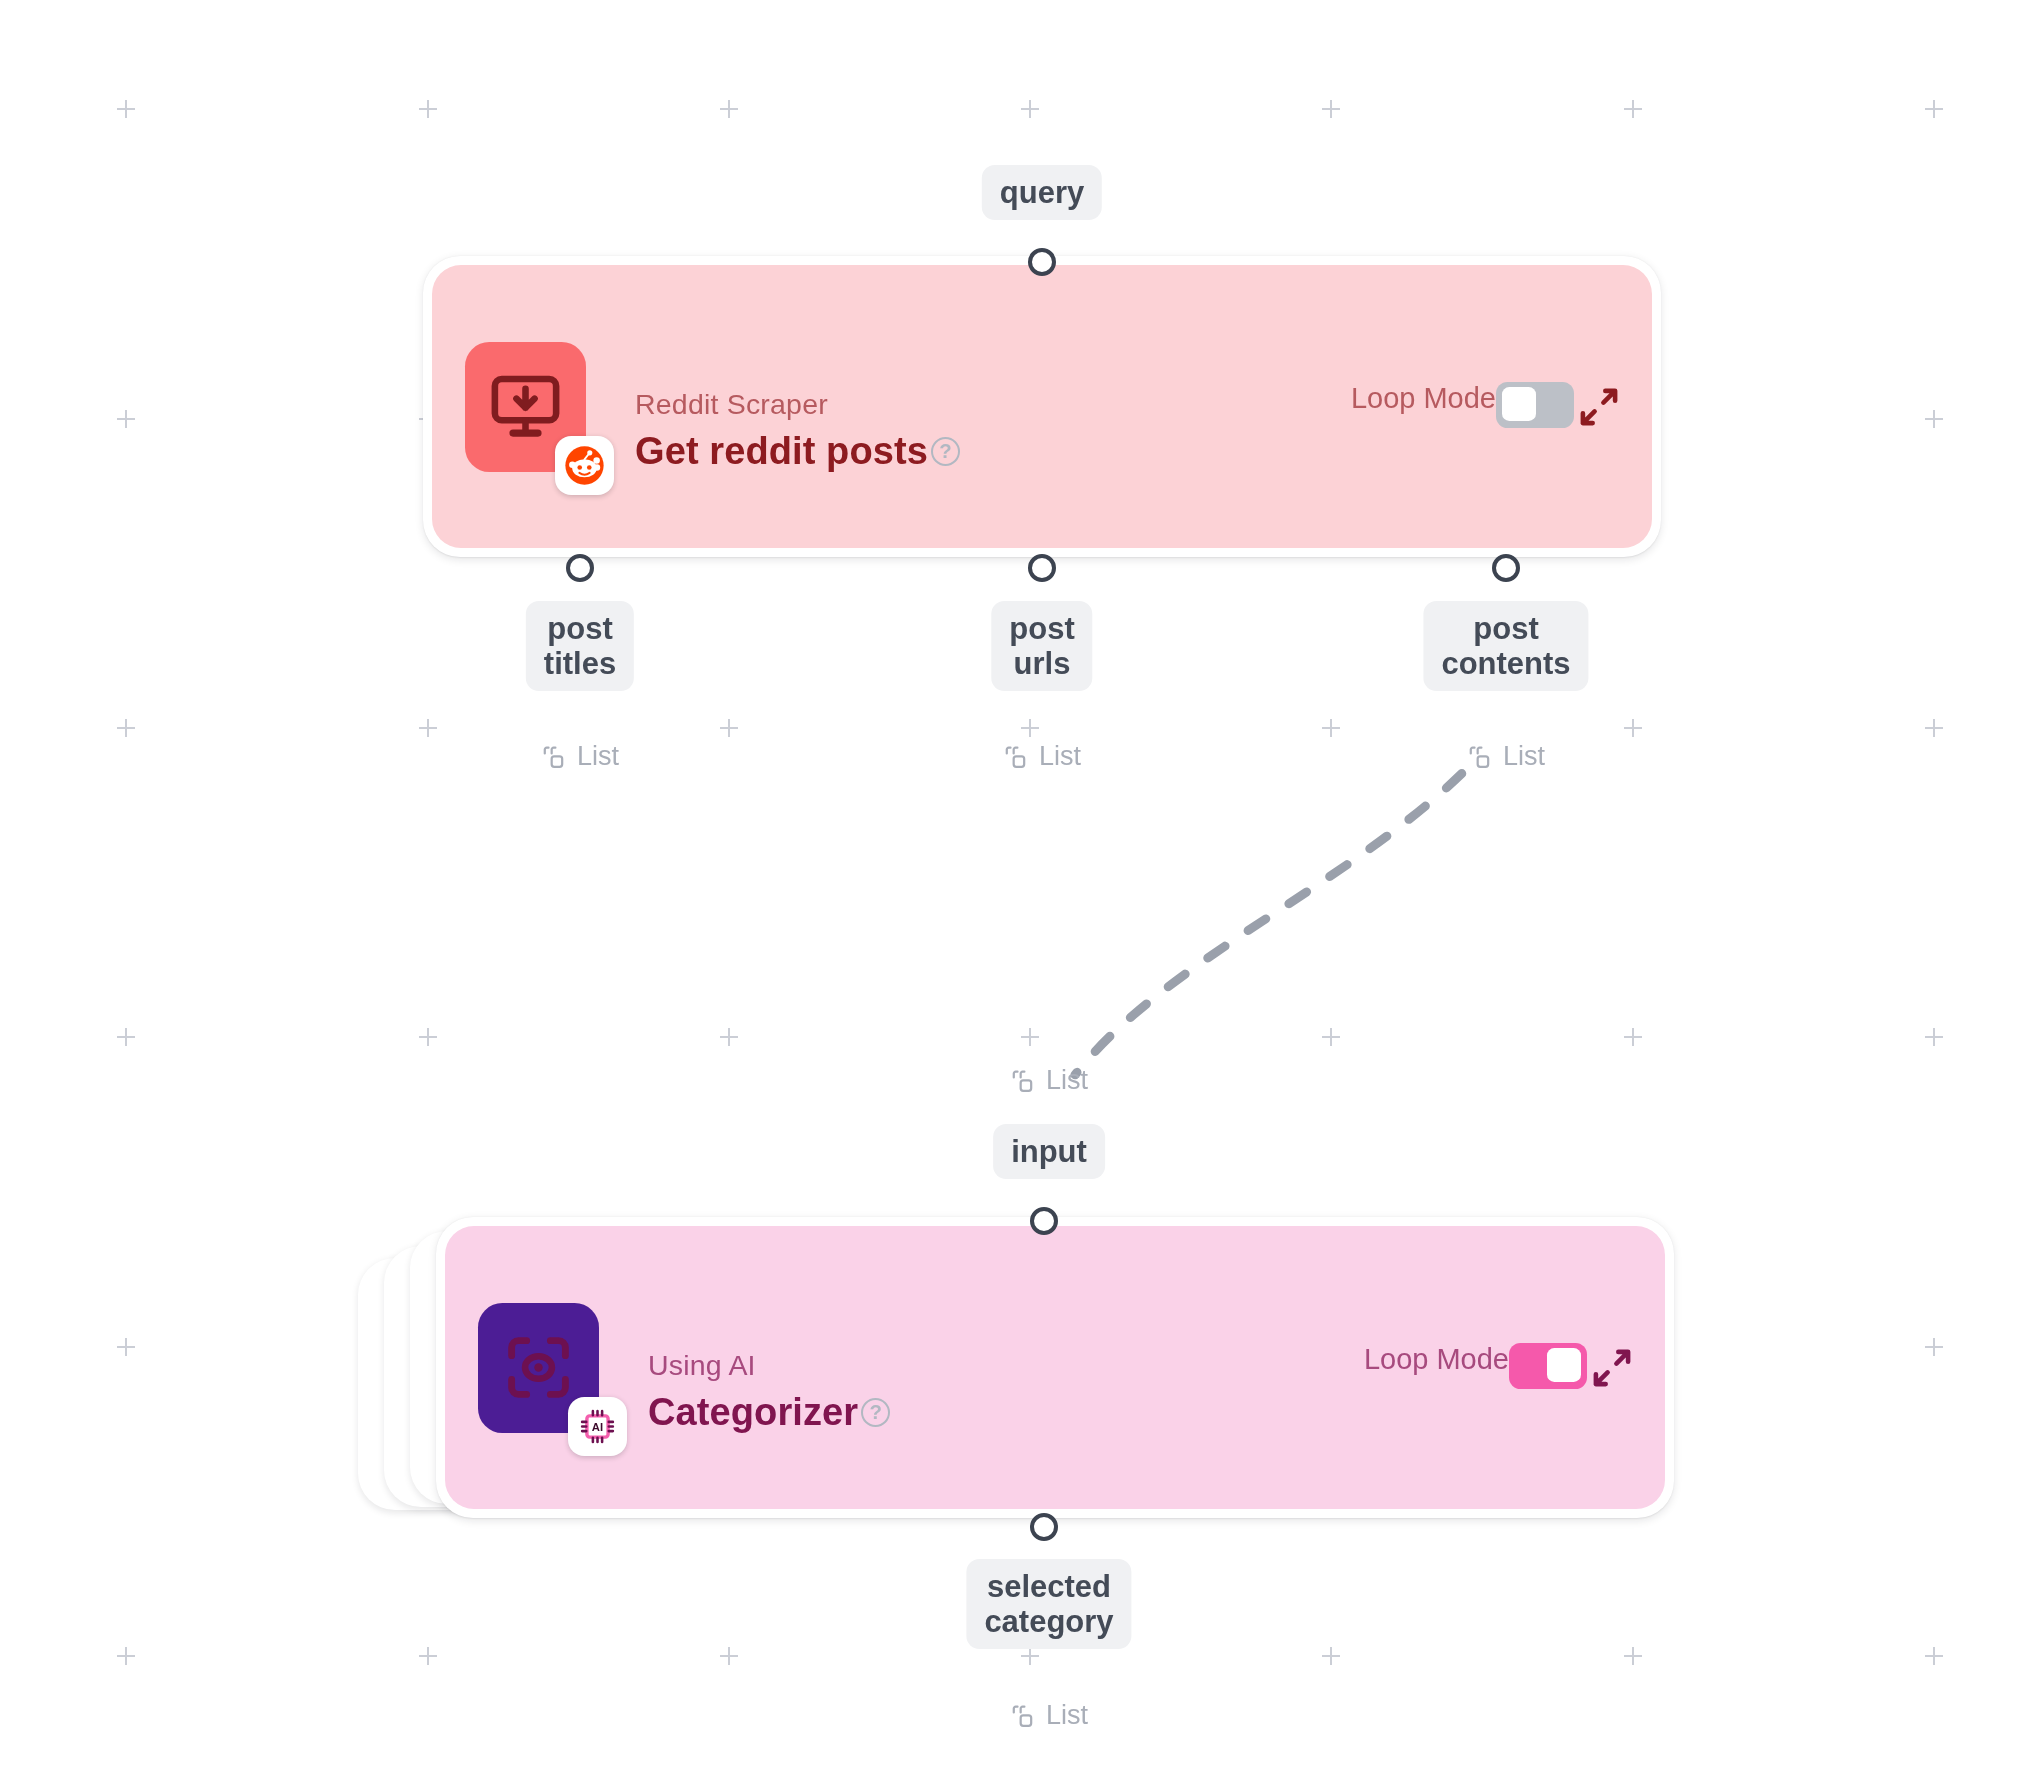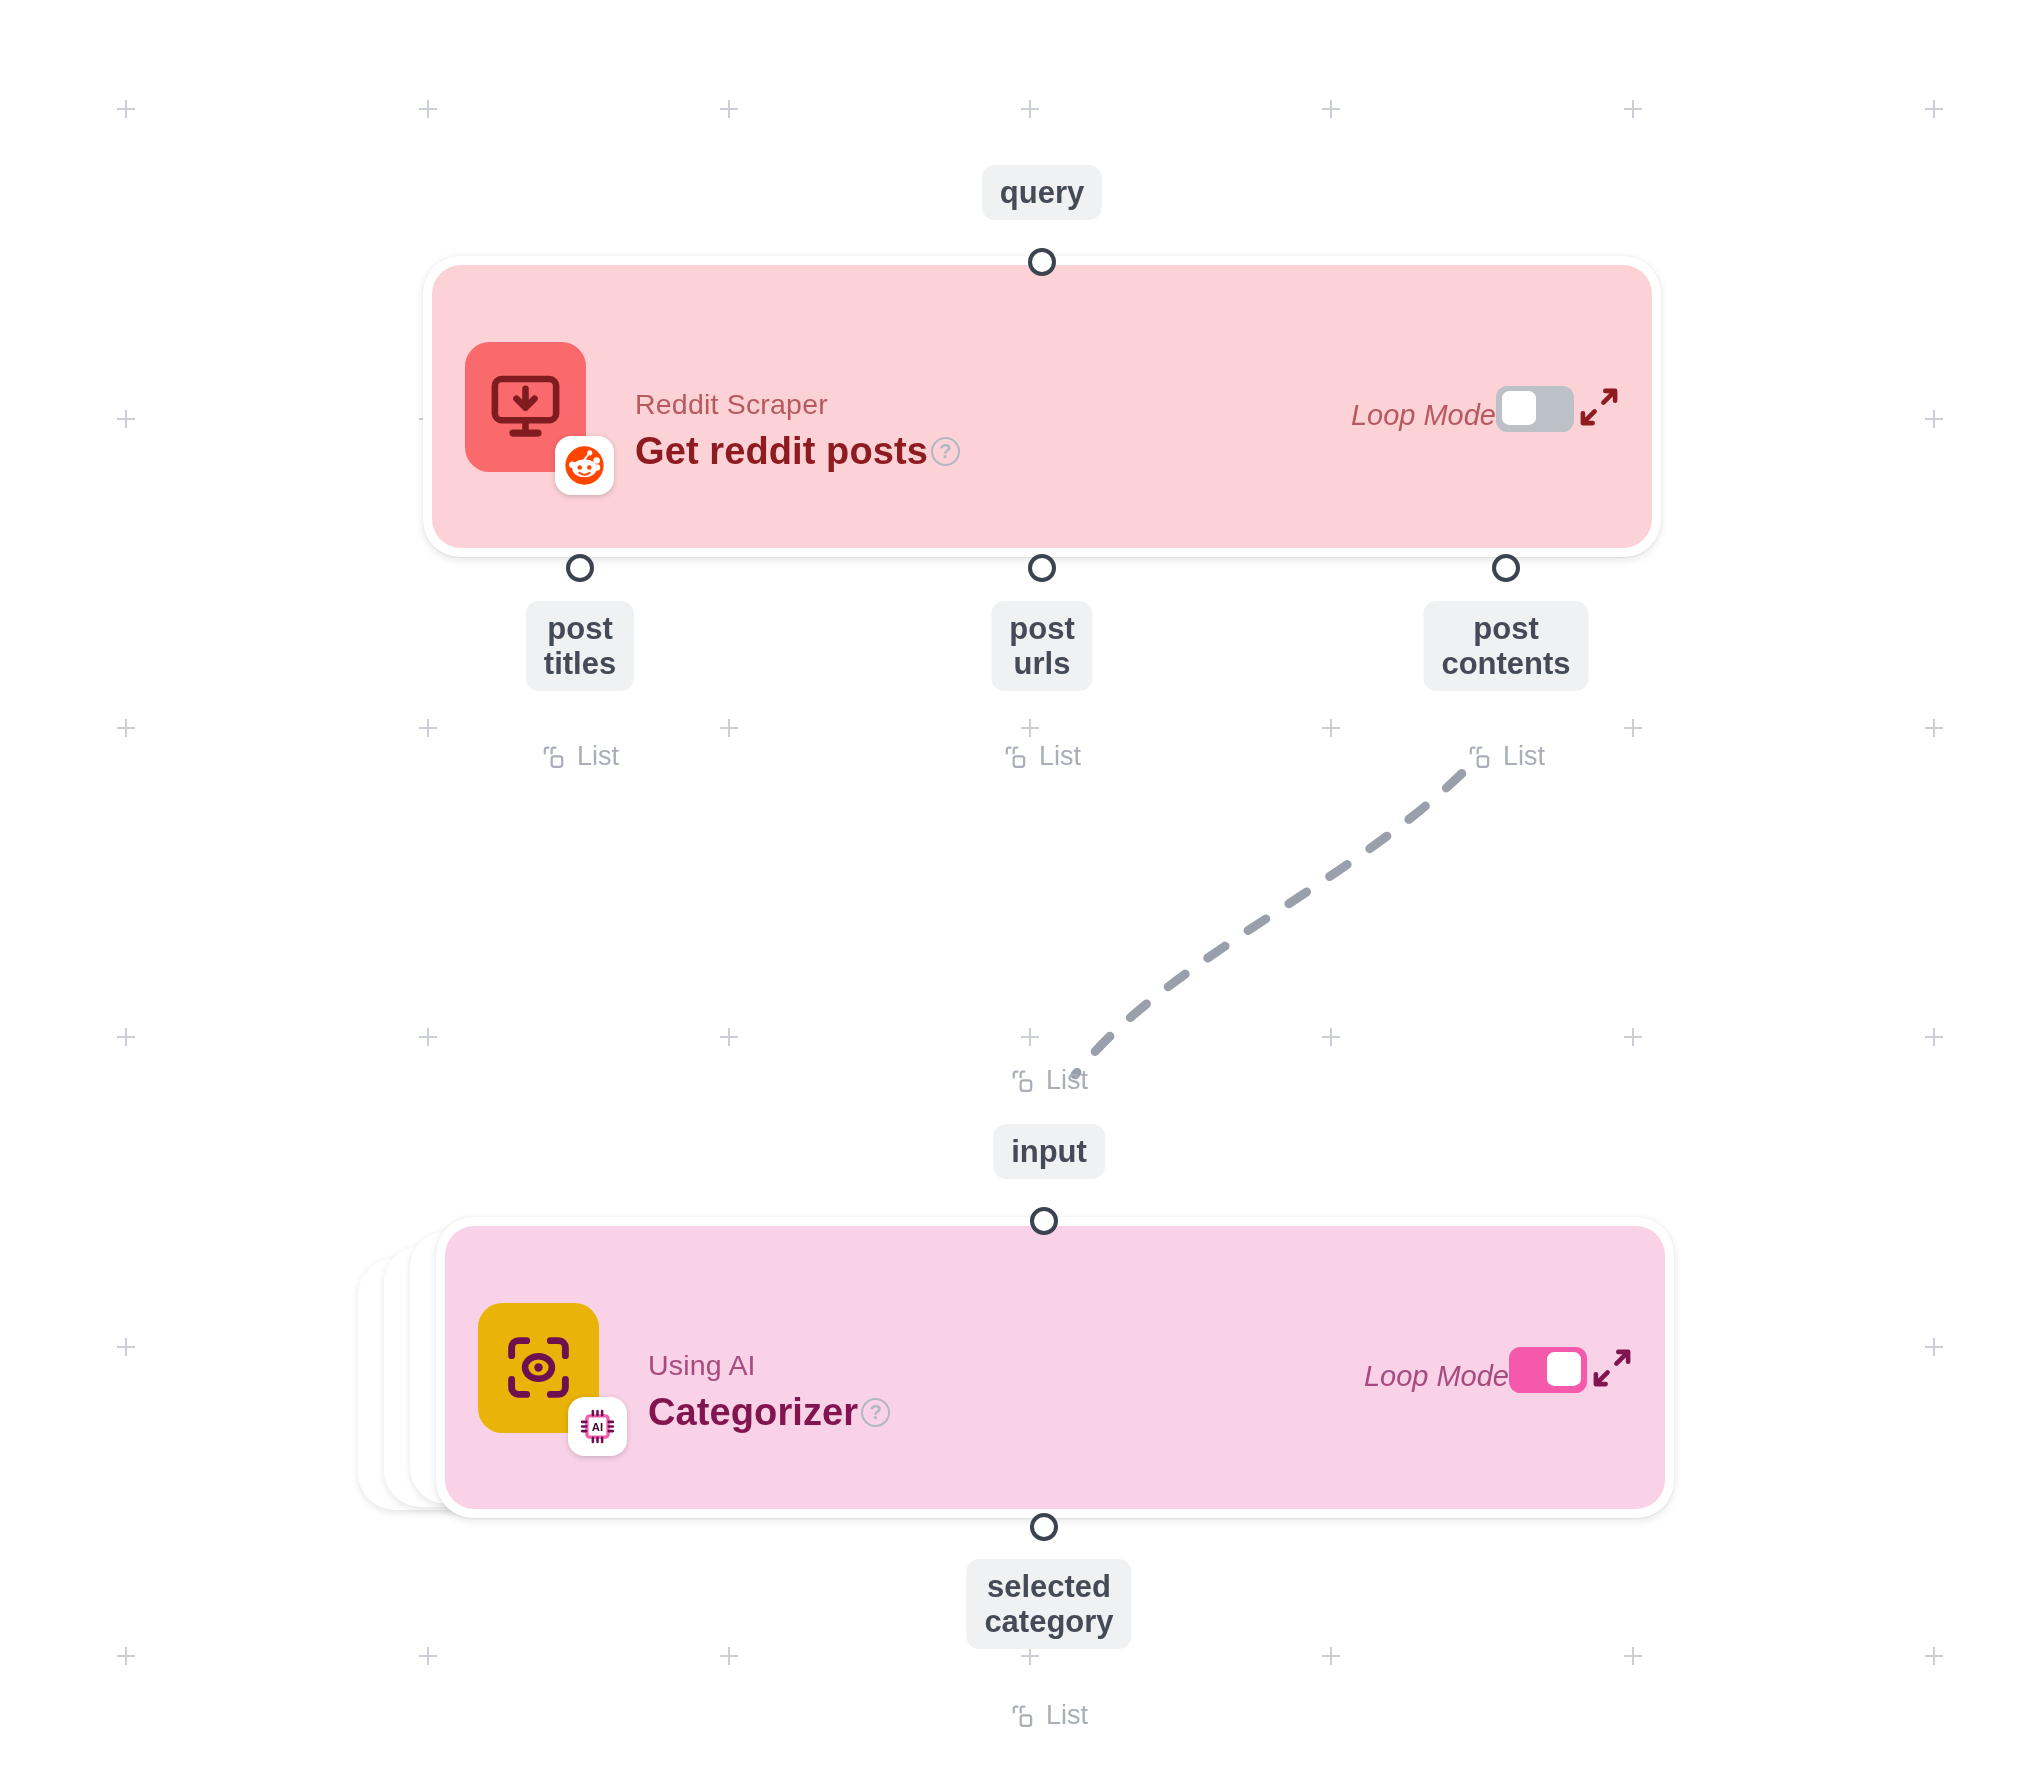--- a/index.html
+++ b/index.html
@@ -125,24 +125,23 @@
     color: #b2b8c2;
     font-size: 20.4px;
     font-weight: 700;
     display: flex; align-items: center; justify-content: center;
     box-sizing: border-box;
     line-height: 1;
   }
 
   .node-right {
     display: flex;
-    align-items: flex-end;
+    align-items: flex-start;
     margin-left: auto;
     flex: 0 0 auto;
-    font-style: italic;
   }
   .loop-label {
     font-size: 29px;
     white-space: nowrap;
   }
   .toggle {
     width: 78px;
     height: 46px;
     border-radius: 11.4px;
     position: relative;
@@ -357,21 +356,21 @@
   </div>
 
   <div class="stack-layer" style="left:358px; top:1258px; width:1303px; height:252px;"></div>
   <div class="stack-layer" style="left:384px; top:1246px; width:1278px; height:261px;"></div>
   <div class="stack-layer" style="left:410px; top:1231px; width:1254px; height:273px;"></div>
 
   <div class="node-wrap" style="left:436px; top:1217px;">
     <div class="node-card" style="width:1238px; height:301px;">
       <div class="node-inner" id="cat-inner" style="background: rgb(250, 210, 232);">
 
-        <div class="icon-tile" id="cat-tile" style="background: #eab308;">
+        <div class="icon-tile" id="cat-tile" style="background: #4c1d95;">
 
           <svg width="75" height="75" viewBox="0 0 24 24" fill="none">
             <path d="M3.4 8.2 V 5.6 A2.2 2.2 0 0 1 5.6 3.4 H 8.2" stroke="#6d1050" stroke-width="2.2" stroke-linecap="round"></path>
             <path d="M15.8 3.4 H 18.4 A2.2 2.2 0 0 1 20.6 5.6 V 8.2" stroke="#6d1050" stroke-width="2.2" stroke-linecap="round"></path>
             <path d="M20.6 15.8 V 18.4 A2.2 2.2 0 0 1 18.4 20.6 H 15.8" stroke="#6d1050" stroke-width="2.2" stroke-linecap="round"></path>
             <path d="M8.2 20.6 H 5.6 A2.2 2.2 0 0 1 3.4 18.4 V 15.8" stroke="#6d1050" stroke-width="2.2" stroke-linecap="round"></path>
             <ellipse cx="12" cy="12" rx="4.3" ry="3.6" stroke="#6d1050" stroke-width="2.1"></ellipse>
             <circle cx="12" cy="12" r="1.35" fill="#6d1050"></circle>
           </svg>
           <div class="badge">

